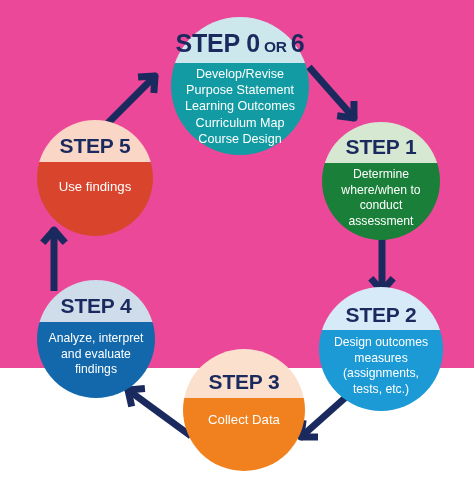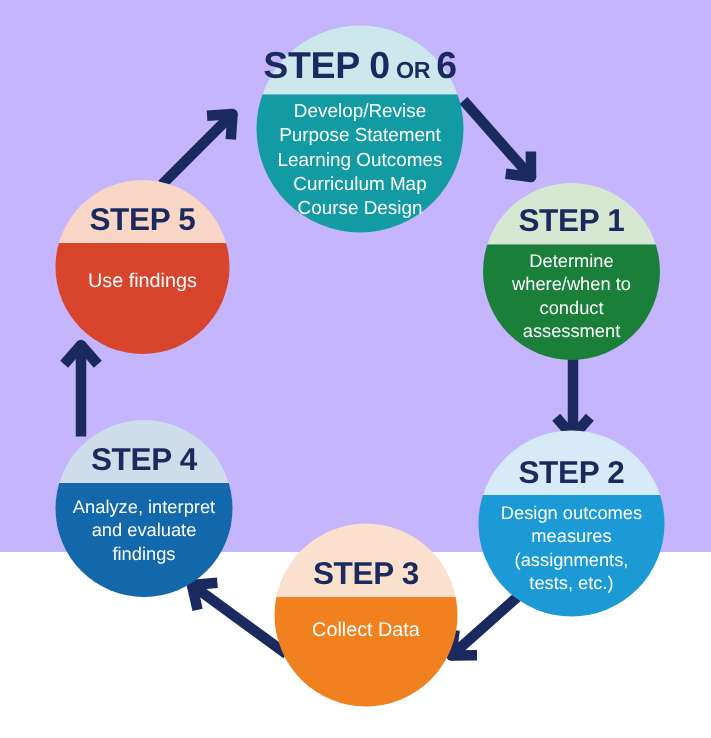--- a/index.html
+++ b/index.html
@@ -10,21 +10,21 @@
   body {
     width: 474px;
     height: 492px;
     overflow: hidden;
     font-family: "Liberation Sans", sans-serif;
   }
   #diagram {
     position: relative;
     width: 474px;
     height: 368px;
-    background: #c4b5fd;
+    background: #ec4899;
   }
   svg.canvas {
     position: absolute;
     left: 0;
     top: 0;
     width: 474px;
     height: 492px;
     display: block;
   }
   .step-title {

